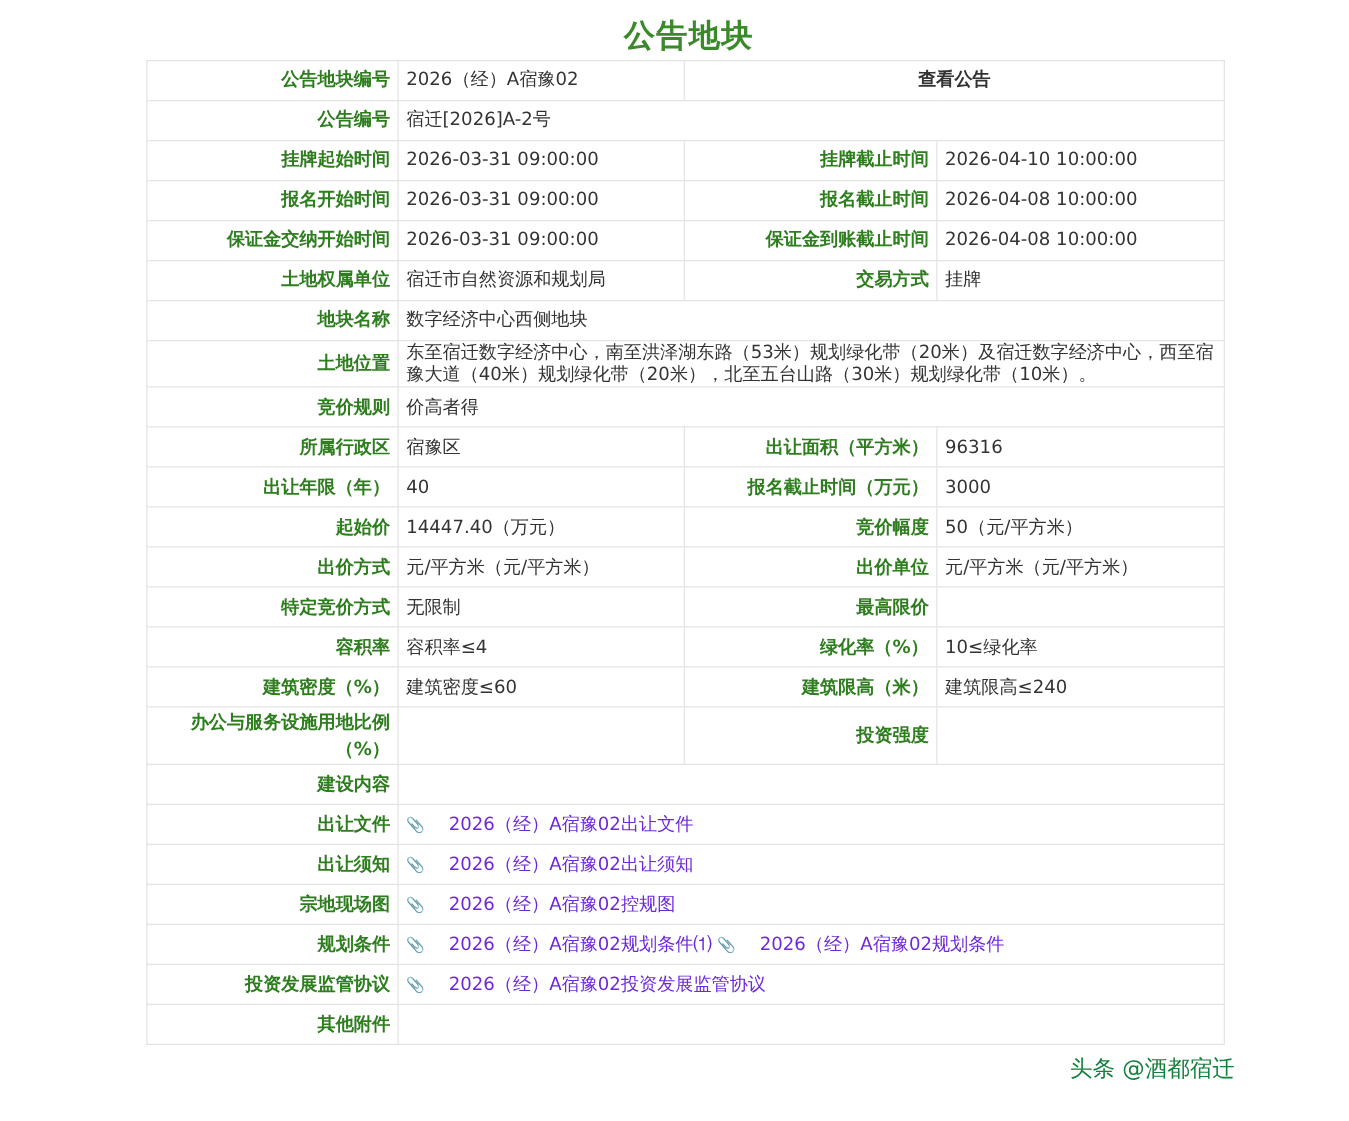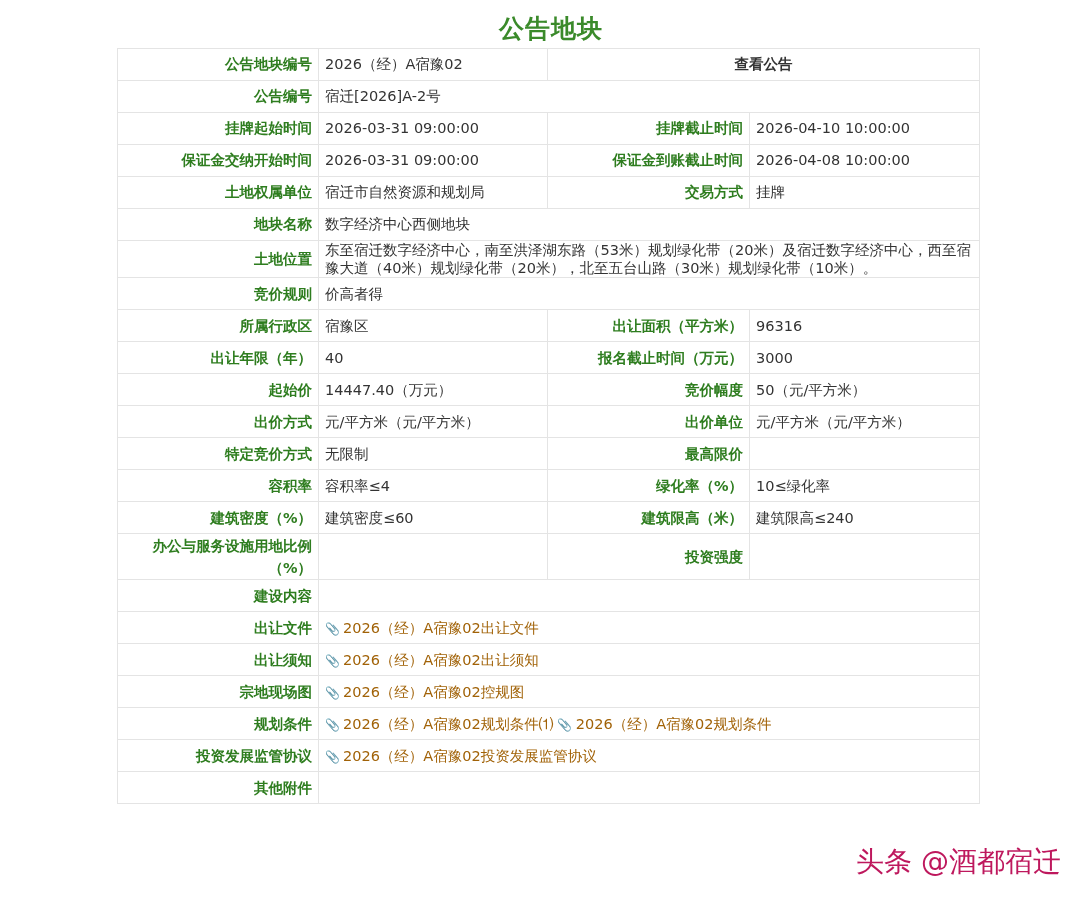--- a/index.html
+++ b/index.html
@@ -11,23 +11,23 @@
                border-collapse:collapse; table-layout:fixed; font-size:14.5px; }
   table.info td { border:1px solid #e4e4e4; height:31px; padding:0 6px;
                   vertical-align:middle; line-height:1.25; }
   td.lbl { text-align:right; color:#2e7d1f; font-weight:bold; }
   td.val { text-align:left; color:#333; }
   td.center { text-align:center; font-weight:bold; color:#333; }
   td.right { text-align:right; }
   td.bold { font-weight:normal; }
   td.multi { line-height:32px; padding-top:2px; padding-bottom:2px; }
   .clip { display:inline-block; font-size:12px; color:#777; margin-right:3px; }
-  .att { color:#a16207; cursor:pointer; }
-  .watermark { position:absolute; left:856px; top:843px; font-size:28px;
-               color:#be185d; text-shadow: 1px 1px 0 #fff, -1px -1px 0 #fff; }
+  .att { color:#6d28d9; cursor:pointer;margin-left:16px; }
+  .watermark { position:absolute; left:856px; top:843px; font-size:18px;
+               color:#15803d; text-shadow: 1px 1px 0 #fff, -1px -1px 0 #fff; }
 </style>
 </head>
 <body>
 
 <div class="title">公告地块</div>
 
 <table class="info">
   <colgroup>
       <col style="width:201px">
       <col style="width:229px">
@@ -42,20 +42,26 @@
   </tr>
   <tr>
     <td class="lbl">公告编号</td>
     <td class="val bold" colspan="3">宿迁[2026]A-2号</td>
   </tr>
   <tr>
     <td class="lbl">挂牌起始时间</td>
     <td class="val">2026-03-31 09:00:00</td>
     <td class="lbl">挂牌截止时间</td>
     <td class="val">2026-04-10 10:00:00</td>
+  </tr>
+  <tr>
+    <td class="lbl">报名开始时间</td>
+    <td class="val">2026-03-31 09:00:00</td>
+    <td class="lbl">报名截止时间</td>
+    <td class="val">2026-04-08 10:00:00</td>
   </tr>
   <tr>
     <td class="lbl">保证金交纳开始时间</td>
     <td class="val">2026-03-31 09:00:00</td>
     <td class="lbl">保证金到账截止时间</td>
     <td class="val">2026-04-08 10:00:00</td>
   </tr>
   <tr>
     <td class="lbl">土地权属单位</td>
     <td class="val">宿迁市自然资源和规划局</td>

